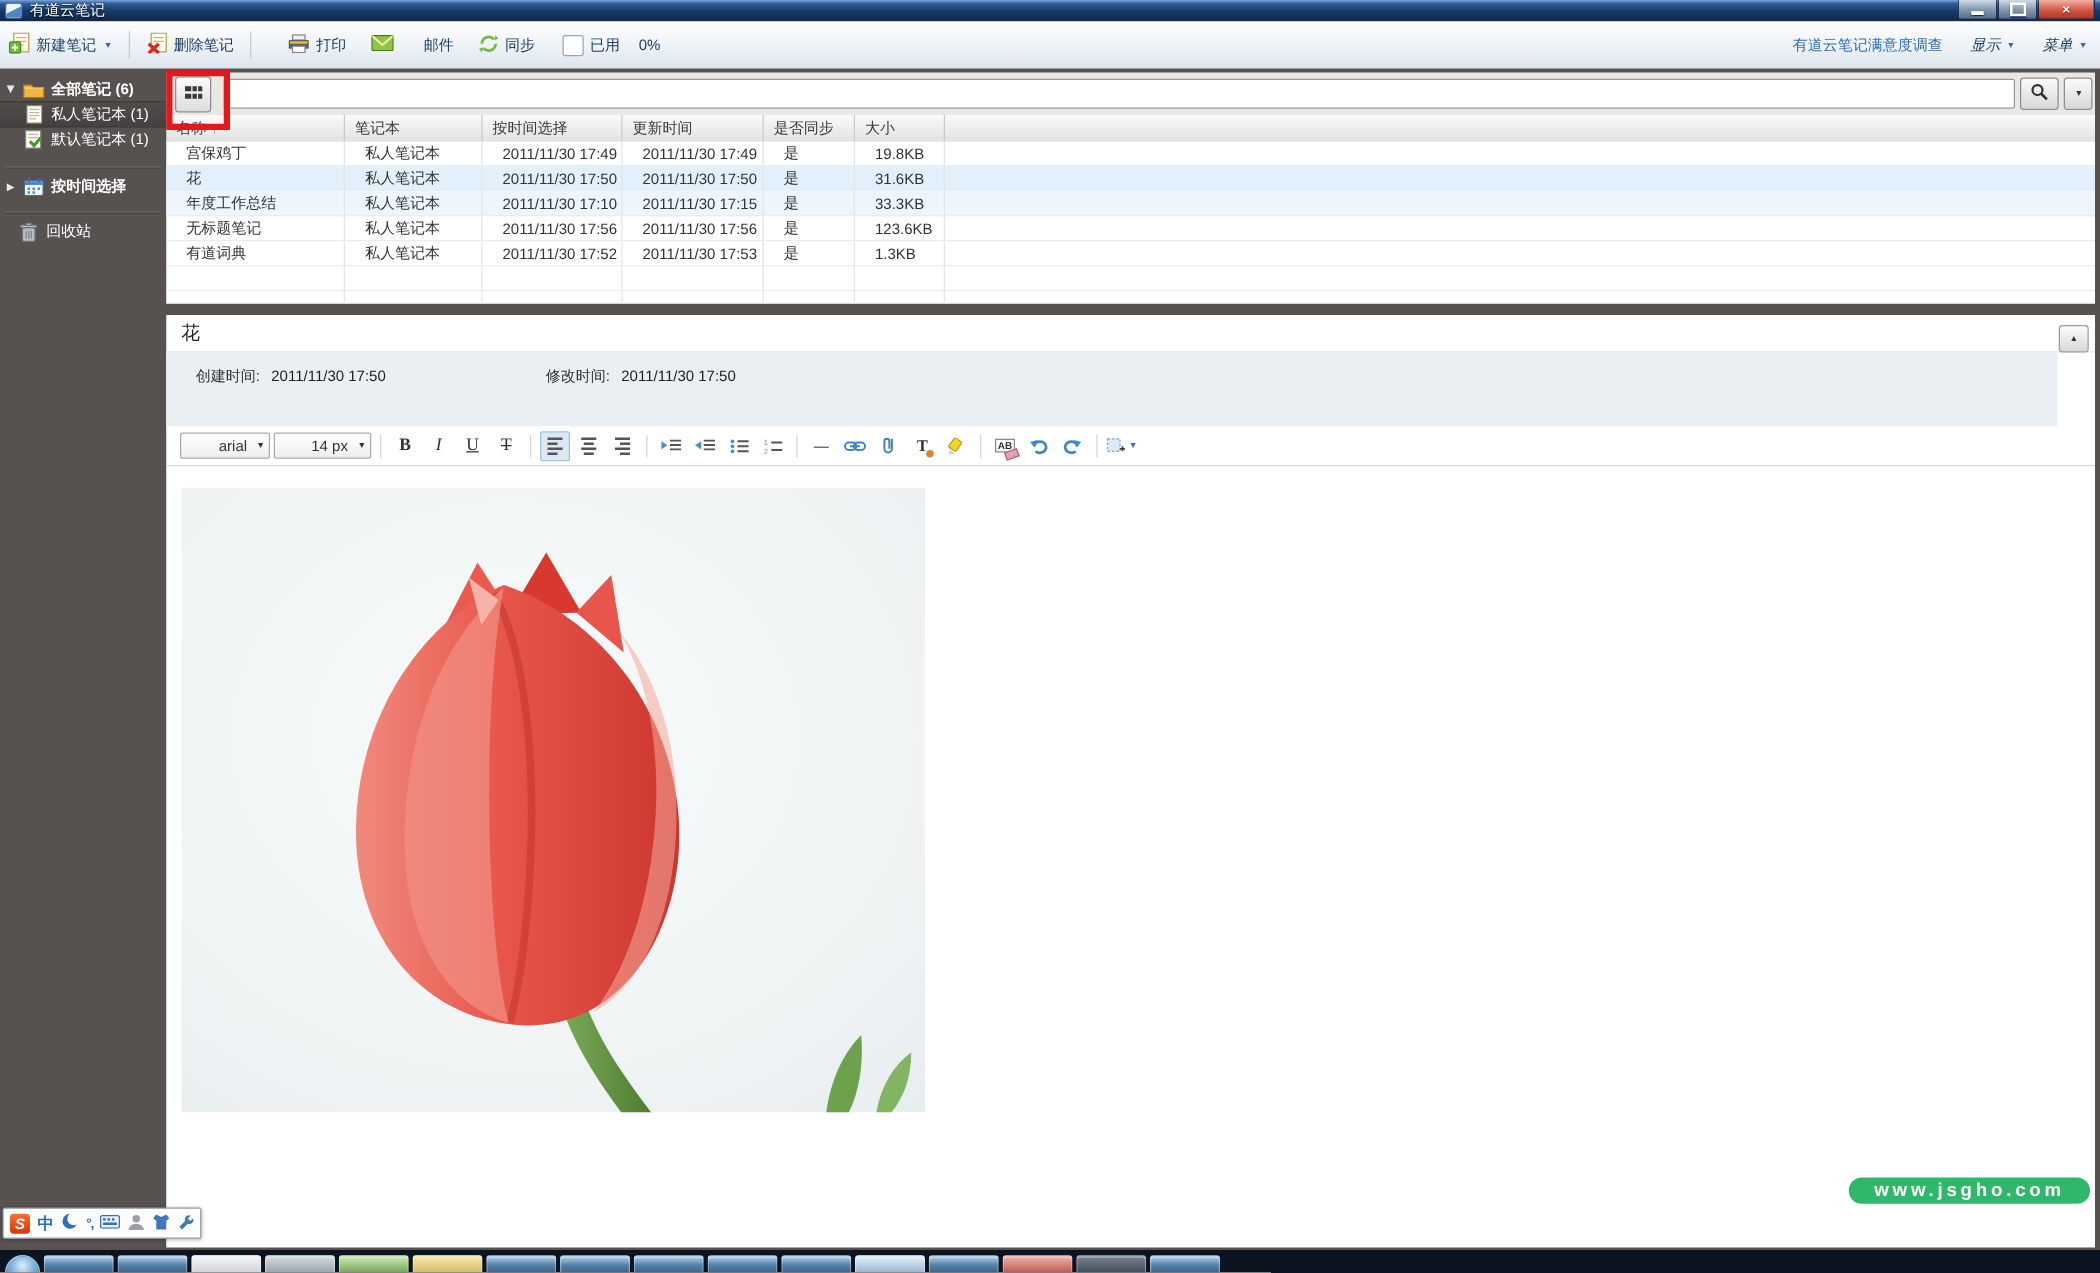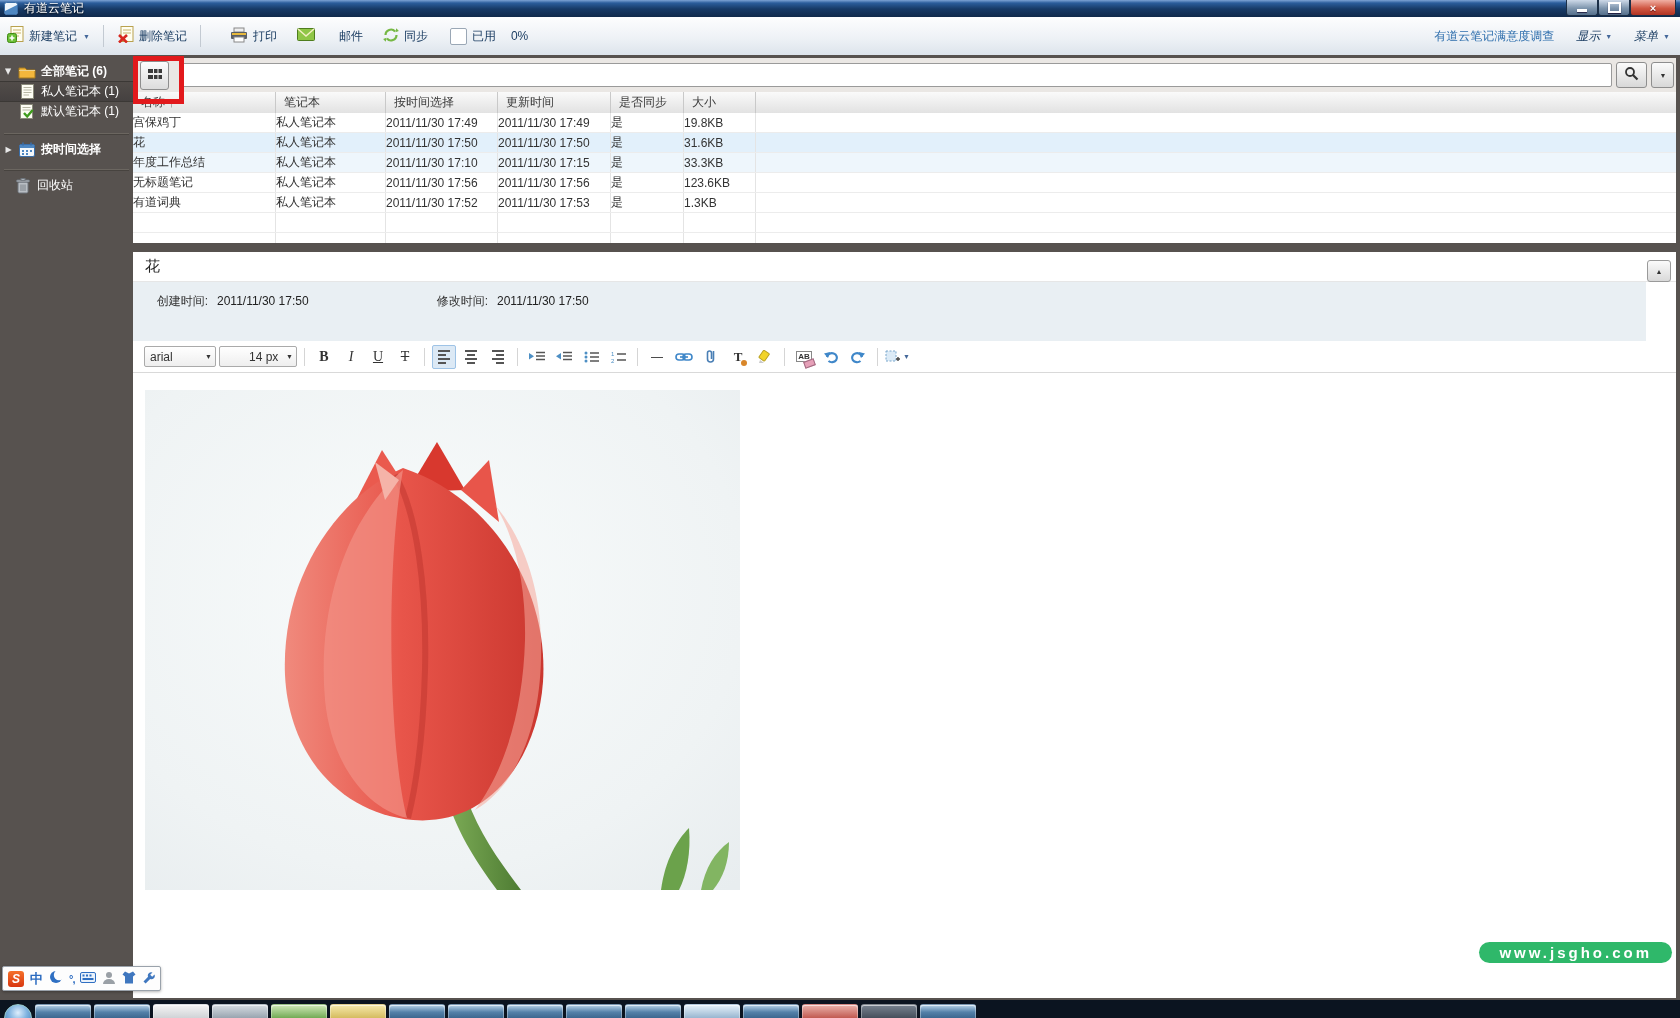--- a/index.html
+++ b/index.html
@@ -55,21 +55,21 @@
   
   #list-header{position:absolute;left:133px;top:37px;right:4px;height:21px;display:flex;
     background:linear-gradient(#fafafa,#e2e2e2);border-bottom:1px solid #b9b9b9;color:#3a3a3a;}
   .hcell{display:flex;align-items:center;padding-left:8px;border-right:1px solid #c9c9c9;box-sizing:border-box;}
   .hfill{flex:1;border-right:none;}
   .sort-arrow{margin-left:4px;color:#6b6b6b;font-size:11px;}
   #list-body{position:absolute;left:133px;top:58px;right:4px;height:130px;background:#fff;overflow:hidden;}
   .trow{display:flex;height:19px;border-bottom:1px solid #ececec;color:#333;}
   .trow.selected{background:#e2f0fb;}
   .trow.stripe{background:#eef6fc;}
-  .tcell{display:flex;align-items:center;padding-left:0;border-right:1px solid #e4e4e4;box-sizing:border-box;}
+  .tcell{display:flex;align-items:center;padding-left:16px;border-right:1px solid #e4e4e4;box-sizing:border-box;}
   .trow .fill{flex:1;border-right:none;}
   .c-name{width:143px;} .c-notebook{width:110px;} .c-created{width:112px;}
   .c-updated{width:113px;} .c-synced{width:73px;} .c-size{width:72px;}
   
   #editor{position:absolute;left:133px;top:197px;right:4px;bottom:2px;background:#fff;}
   .ed-title-row{height:29px;display:flex;align-items:center;padding-left:12px;font-size:15px;color:#222;
     border-bottom:1px solid #e6e6e6;}
   .scrollup-btn{position:absolute;right:5px;top:8px;width:22px;height:20px;border:1px solid #9a9a9a;
     border-radius:3px;background:linear-gradient(#fbfbfb,#d9d9d9);display:flex;align-items:center;justify-content:center;
     font-size:7px;color:#333;}
@@ -429,21 +429,21 @@
     <div class="ed-meta">
       <div class="meta-row">
         <span class="m-label">创建时间:</span>
         <span class="m-value">2011/11/30 17:50</span>
         <span class="m-label">修改时间:</span>
         <span class="m-value">2011/11/30 17:50</span>
       </div>
     </div>
     <div class="ed-fmtbar">
       <div class="sel-box" style="width:62px;">
-        <span style="flex:1;">arial</span>
+        <span style="flex:1;margin-left:25px;">arial</span>
         <span class="caret">▼</span>
       </div>
       <div class="sel-box" style="width:44px;padding-left:29px;">
         <span style="flex:1;">14 px</span>
         <span class="caret">▼</span>
       </div>
       <div class="fmt-sep"></div>
       <div class="fmt-btn b-bold">B</div>
       <div class="fmt-btn b-italic">I</div>
       <div class="fmt-btn b-under">U</div>

